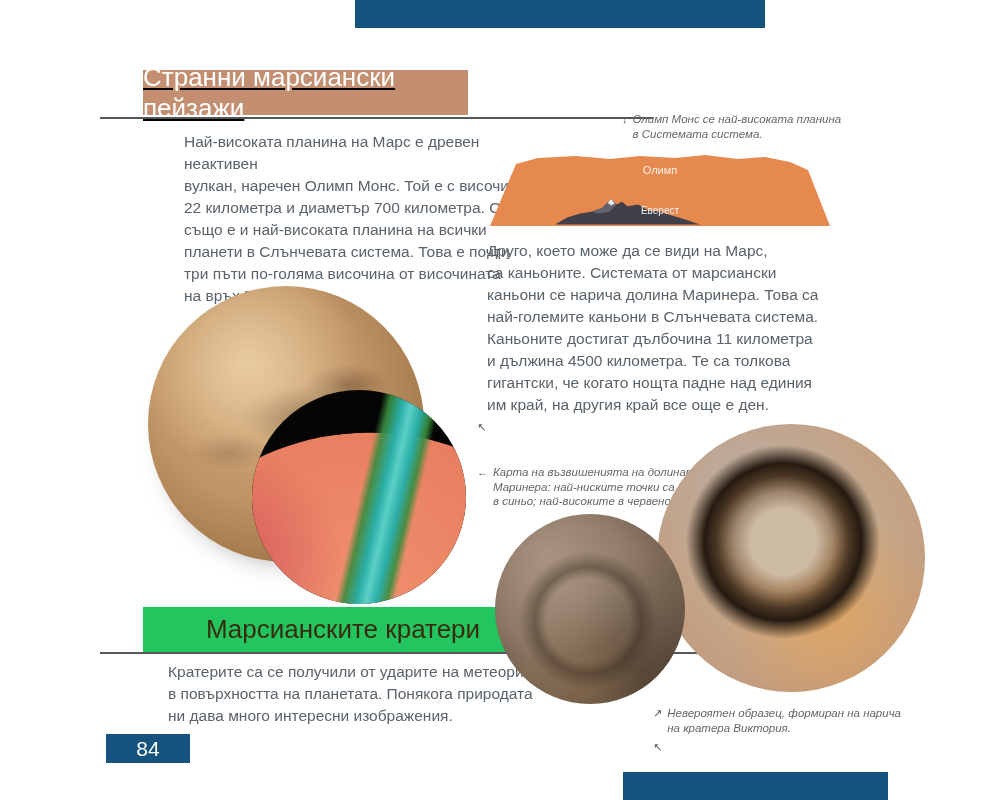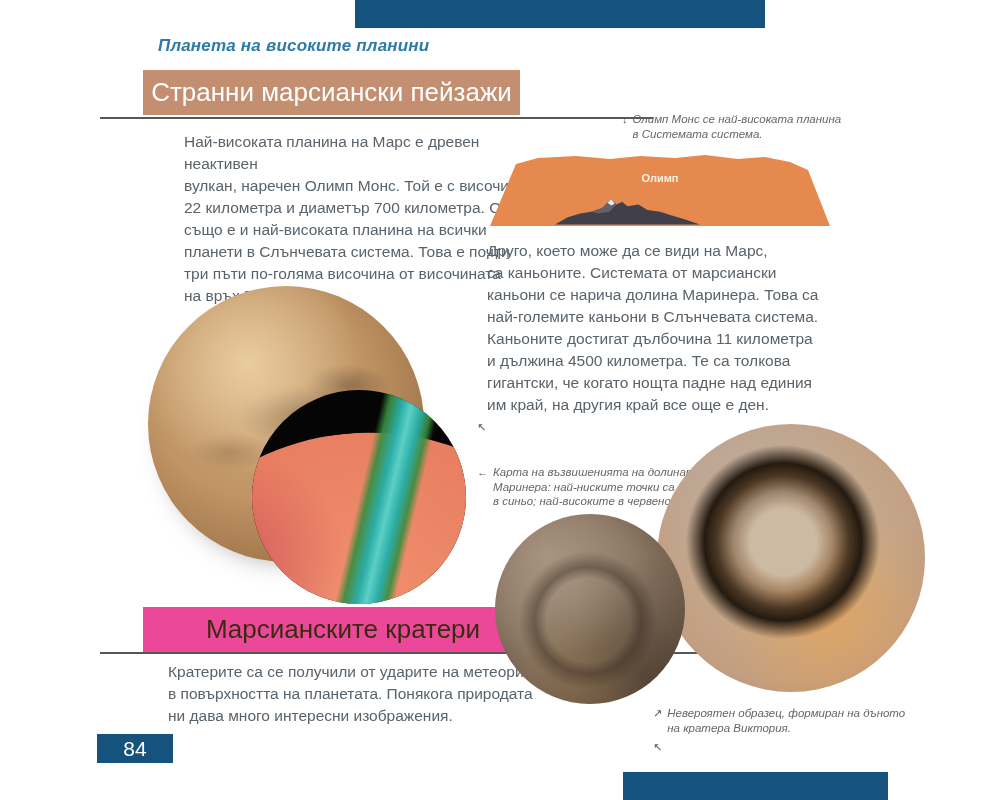--- a/index.html
+++ b/index.html
@@ -7,23 +7,23 @@
   #page{position:relative;width:1000px;height:800px;background:#ffffff;overflow:hidden;}
 
   .bar{position:absolute;background:#15537e;}
   #bar-top{left:355px;top:0;width:410px;height:28px;}
   #bar-bottom{left:623px;top:772px;width:265px;height:28px;}
 
   #kicker{position:absolute;left:158px;top:36px;font-style:italic;font-weight:600;
           font-size:17px;color:#2e7ba8;letter-spacing:.2px;}
 
   .banner{position:absolute;height:45px;display:flex;align-items:center;justify-content:center;}
-  #banner1{left:143px;top:70px;width:377px;background:#c48e71;}
+  #banner1{left:143px;top:70px;width:325px;background:#c48e71;text-decoration:underline;}
   #banner1 .banner-text{color:#ffffff;font-size:26px;}
-  #banner2{left:143px;top:607px;width:400px;background:#ec4899;}
+  #banner2{left:143px;top:607px;width:400px;background:#22c55e;}
   #banner2 .banner-text{color:#3a2b10;font-size:26px;}
   .rule{position:absolute;height:2px;background:#575757;}
   #rule1{left:100px;top:117px;width:553px;}
   #rule2{left:100px;top:652px;width:637px;}
 
   .body-text{position:absolute;color:#59636b;font-size:15.5px;line-height:22px;
              white-space:pre-line;}
   #p1{left:184px;top:131px;width:372px;}
   #p2{left:487px;top:240px;width:372px;}
   #p3{left:168px;top:661px;width:372px;}
@@ -37,21 +37,21 @@
   #cap-elevation{left:477px;top:465px;width:240px;}
   #cap-victoria{left:653px;top:706px;width:280px;}
   #cap-gale{left:653px;top:740px;width:280px;}
 
   
   #diagram{position:absolute;left:490px;top:148px;width:340px;height:78px;}
   #diagram svg{position:absolute;left:0;top:0;}
   #everest-wrap{position:absolute;left:65px;top:44px;width:145px;height:34px;}
   .diagram-label{position:absolute;width:100%;text-align:center;color:rgba(255,248,240,.92);
                  font-size:11px;}
-  #label-olympus{top:24px;font-weight:bold;}
+  #label-olympus{top:16px;}
   #label-everest{top:57px;font-size:10px;color:#f2f2f4;}
 
   
   .photo{position:absolute;border-radius:50%;overflow:hidden;}
   #mars-globe{left:148px;top:286px;width:276px;height:276px;z-index:1;
     background:
       radial-gradient(circle at 36% 28%, rgba(238,212,168,.85), rgba(238,212,168,0) 42%),
       radial-gradient(ellipse 95px 42px at 57% 47%, rgba(66,44,30,.55), rgba(66,44,30,0) 72%),
       radial-gradient(ellipse 62px 30px at 72% 36%, rgba(80,55,35,.45), rgba(80,55,35,0) 70%),
       radial-gradient(ellipse 55px 26px at 30% 60%, rgba(105,72,45,.35), rgba(105,72,45,0) 72%),
@@ -77,33 +77,32 @@
       radial-gradient(circle at 50% 88%, rgba(214,164,96,.30), rgba(214,164,96,0) 40%),
       radial-gradient(circle at 45% 45%, #97836e 0%, #87725f 50%, #6e5b4a 80%, #584838 100%);}
   #crater-victoria{left:657px;top:424px;width:268px;height:268px;z-index:3;
     background:
       radial-gradient(circle at 47% 44%, rgba(0,0,0,0) 0 16%, rgba(130,100,72,.55) 24%, #4c3824 32%, #241a10 38%, rgba(36,26,16,0) 47%),
       radial-gradient(circle at 48% 44%, #cdbaa2 0 17%, rgba(205,186,162,0) 26%),
       radial-gradient(circle at 64% 70%, rgba(245,163,66,.55), rgba(245,163,66,0) 42%),
       radial-gradient(circle at 30% 20%, rgba(176,180,190,.35), rgba(176,180,190,0) 45%),
       radial-gradient(circle at 50% 45%, #c9b49c 0%, #c4a98d 40%, #c39e80 70%, #ae8769 100%);}
 
-  #page-number{position:absolute;left:97px;top:734px;width:76px;height:29px;
+  #page-number{position:absolute;left:106px;top:734px;width:84px;height:29px;
     background:#15537e;color:#ffffff;display:flex;align-items:center;justify-content:center;
     font-size:21px;}
 </style>
 </head>
 <body>
 
 <div id="page">
 
   <div id="bar-top" class="bar"></div>
   <div id="bar-bottom" class="bar"></div>
 
-  <div id="kicker">Планета на високите планини</div>
 
   <div id="banner1" class="banner">
     <span class="banner-text">Странни марсиански пейзажи</span>
   </div>
   <div id="rule1" class="rule"></div>
 
   <div id="p1" class="body-text">Най-високата планина на Марс е древен неактивен
 вулкан, наречен Олимп Монс. Той е с височина
 22 километра и диаметър 700 километра. Олимп
 също е и най-високата планина на всички
@@ -122,20 +121,21 @@
       <polygon fill="#e6894f" points="0,78 26,16 48,10 86,8 120,11 150,8 185,10 215,7 248,11 275,9 300,14 318,22 340,78"></polygon>
     </svg>
     <div id="everest-wrap">
       <svg width="145" height="34" viewBox="0 0 160 34">
         <polygon fill="#413f49" points="0,34 14,26 28,22 40,20 52,16 62,6 68,12 74,9 80,14 92,12 102,18 116,20 128,24 142,28 160,34"></polygon>
         <polygon fill="#6a6872" opacity="0.85" points="40,20 52,16 62,6 68,12 60,20 48,22"></polygon>
         <polygon fill="#e9e9ec" points="58,10 62,6 66,11 62,13"></polygon>
       </svg>
     </div>
     <div id="label-olympus" class="diagram-label">Олимп</div>
+    <div id="label-everest" class="diagram-label">Еверест</div>
   </div>
 
   <div id="p2" class="body-text">Друго, което може да се види на Марс,
 са каньоните. Системата от марсиански
 каньони се нарича долина Маринера. Това са
 най-големите каньони в Слънчевата система.
 Каньоните достигат дълбочина 11 километра
 и дължина 4500 километра. Те са толкова
 гигантски, че когато нощта падне над единия
 им край, на другия край все още е ден.</div>
@@ -165,21 +165,21 @@
     <span class="banner-text">Марсианските кратери</span>
   </div>
   <div id="rule2" class="rule"></div>
 
   <div id="p3" class="body-text">Кратерите са се получили от ударите на метеорити
 в повърхността на планетата. Понякога природата
 ни дава много интересни изображения.</div>
 
   <div id="cap-victoria" class="caption">
     <span class="arrow">↗</span>
-    <span class="cap-text">Невероятен образец, формиран на дъното
+    <span class="cap-text">Невероятен образец, формиран на нарича
 на кратера Виктория.</span>
   </div>
 
   <div id="cap-gale" class="caption">
     <span class="arrow">↖</span>
   </div>
 
   <div id="page-number">84</div>
 
 </div>

